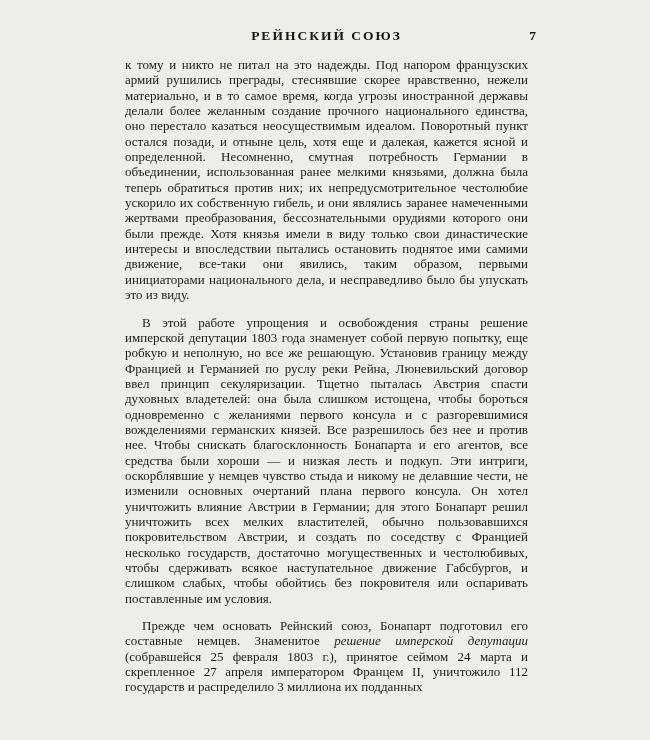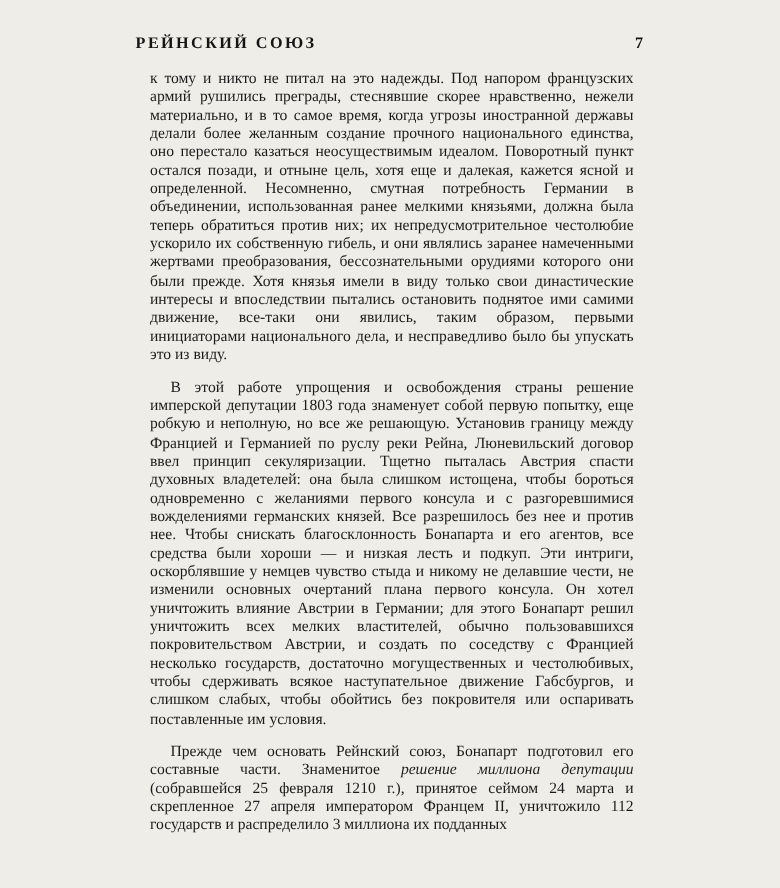--- a/index.html
+++ b/index.html
@@ -14,21 +14,21 @@
     box-sizing: border-box;
     background: #efede7;
     font-family: "Liberation Serif", "DejaVu Serif", serif;
     color: #1b1b1b;
     overflow: hidden;
   }
   .running-header {
     position: relative;
     margin: 28px 110px 12px 113px;
     height: 17px;
-    text-align: left;
+    text-align: center;
     font-size: 13.5px;
     font-weight: bold;
     letter-spacing: 2px;
     color: #151515;
   }
   .page-number {
     position: absolute;
     right: 4px;
     top: 0;
     letter-spacing: 0;
@@ -58,16 +58,16 @@
 <div class="page">
 
   <div class="running-header">
     <span class="header-title">РЕЙНСКИЙ СОЮЗ</span>
     <span class="page-number">7</span>
   </div>
 
   <div class="text-block">
     <p class="continuation">к тому и никто не питал на это надежды. Под напором французских армий рушились преграды, стеснявшие скорее нравственно, нежели материально, и в то самое время, когда угрозы иностранной державы делали более желанным создание прочного национального единства, оно перестало казаться неосуществимым идеалом. Поворотный пункт остался позади, и отныне цель, хотя еще и далекая, кажется ясной и определенной. Несомненно, смутная потребность Германии в объединении, использованная ранее мелкими князьями, должна была теперь обратиться против них; их непредусмотрительное честолюбие ускорило их собственную гибель, и они являлись заранее намеченными жертвами преобразования, бессознательными орудиями которого они были прежде. Хотя князья имели в виду только свои династические интересы и впоследствии пытались остановить поднятое ими самими движение, все-таки они явились, таким образом, первыми инициаторами национального дела, и несправедливо было бы упускать это из виду.</p>
     <p>В этой работе упрощения и освобождения страны решение имперской депутации 1803 года знаменует собой первую попытку, еще робкую и неполную, но все же решающую. Установив границу между Францией и Германией по руслу реки Рейна, Люневильский договор ввел принцип секуляризации. Тщетно пыталась Австрия спасти духовных владетелей: она была слишком истощена, чтобы бороться одновременно с желаниями первого консула и с разгоревшимися вожделениями германских князей. Все разрешилось без нее и против нее. Чтобы снискать благосклонность Бонапарта и его агентов, все средства были хороши — и низкая лесть и подкуп. Эти интриги, оскорблявшие у немцев чувство стыда и никому не делавшие чести, не изменили основных очертаний плана первого консула. Он хотел уничтожить влияние Австрии в Германии; для этого Бонапарт решил уничтожить всех мелких властителей, обычно пользовавшихся покровительством Австрии, и создать по соседству с Францией несколько государств, достаточно могущественных и честолюбивых, чтобы сдерживать всякое наступательное движение Габсбургов, и слишком слабых, чтобы обойтись без покровителя или оспаривать поставленные им условия.</p>
-    <p><span>Прежде чем основать Рейнский союз, Бонапарт подготовил его составные части. Знаменитое </span><em>решение миллиона депутации</em><span> (собравшейся 25 февраля 1210 г.), принятое сеймом 24 марта и скрепленное 27 апреля императором Францем II, уничтожило 112 государств и распределило 3 миллиона их подданных</span></p>
+    <p><span>Прежде чем основать Рейнский союз, Бонапарт подготовил его составные немцев. Знаменитое </span><em>решение имперской депутации</em><span> (собравшейся 25 февраля 1803 г.), принятое сеймом 24 марта и скрепленное 27 апреля императором Францем II, уничтожило 112 государств и распределило 3 миллиона их подданных</span></p>
   </div>
 
 </div>
 
 </body></html>

